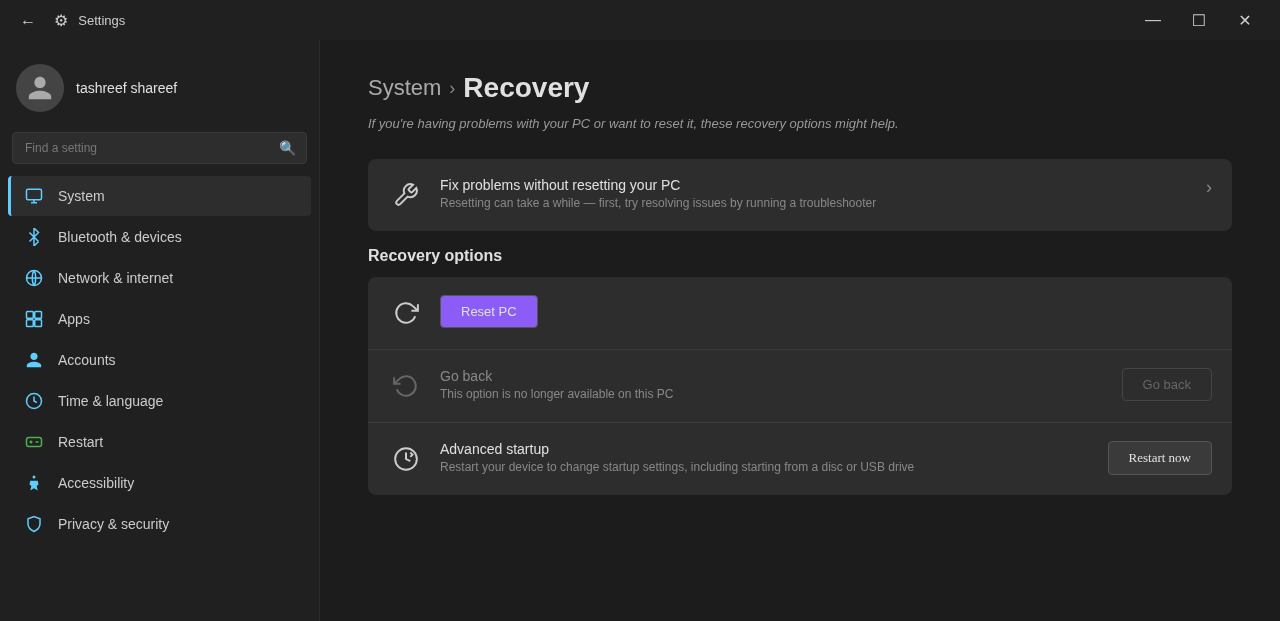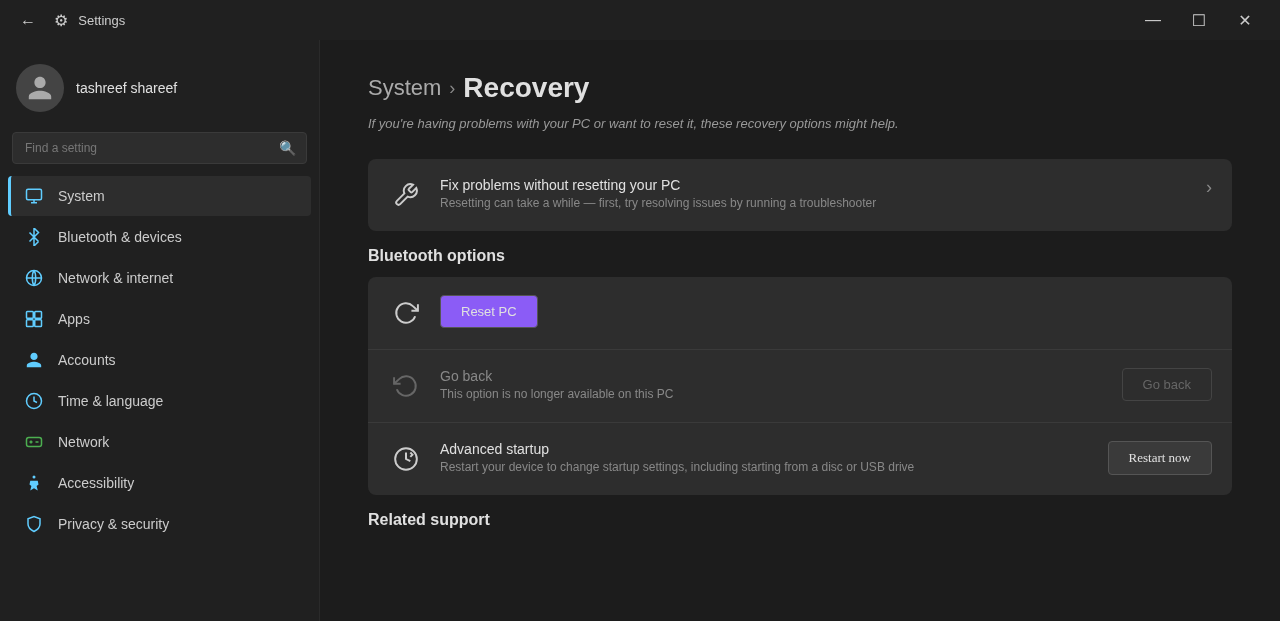--- a/index.html
+++ b/index.html
@@ -338,21 +338,21 @@
       <span class="nav-label">Time &amp; language</span>
     </div>
 
     <div class="nav-item">
       <div class="nav-icon icon-green">
         <svg width="18" height="18" viewBox="0 0 24 24" fill="none" stroke="#4CAF50" stroke-width="2">
             <rect x="2" y="6" width="20" height="12" rx="3"></rect>
             <path d="M8 10v4M6 12h4M14 12h4"></path>
           </svg>
       </div>
-      <span class="nav-label">Network</span>
+      <span class="nav-label">Restart</span>
     </div>
 
     <div class="nav-item">
       <div class="nav-icon icon-blue">
         <svg width="18" height="18" viewBox="0 0 24 24" fill="#60CDFF">
             <circle cx="12" cy="4" r="2"></circle>
             <path d="M7 22l1.5-6L6 14l1-5h10l1 5-2.5 2L17 22l-5-3-5 3z"></path>
           </svg>
       </div>
       <span class="nav-label">Accessibility</span>
@@ -389,21 +389,21 @@
         <div class="card-item-text">
           <div class="card-item-title">Fix problems without resetting your PC</div>
           <div class="card-item-desc">Resetting can take a while — first, try resolving issues by running a troubleshooter</div>
         </div>
         <div class="card-item-action">
           <span class="chevron-right">›</span>
         </div>
       </div>
     </div>
 
-    <div class="section-title">Bluetooth options</div>
+    <div class="section-title">Recovery options</div>
 
     <div class="card">
 
       <div class="card-item">
         <div class="card-item-icon">
           <svg width="26" height="26" viewBox="0 0 24 24" fill="none" stroke="#ccc" stroke-width="1.8">
               <path d="M23 4v6h-6"></path>
               <path d="M20.49 15a9 9 0 11-2.12-9.36L23 10"></path>
             </svg>
         </div>
@@ -440,16 +440,15 @@
           <div class="card-item-title">Advanced startup</div>
           <div class="card-item-desc">Restart your device to change startup settings, including starting from a disc or USB drive</div>
         </div>
         <div class="card-item-action">
           <button class="btn accent">Restart now</button>
         </div>
       </div>
 
     </div>
 
-    <div class="section-title">Related support</div>
 
   </div>
 </div>
 
 </body></html>

